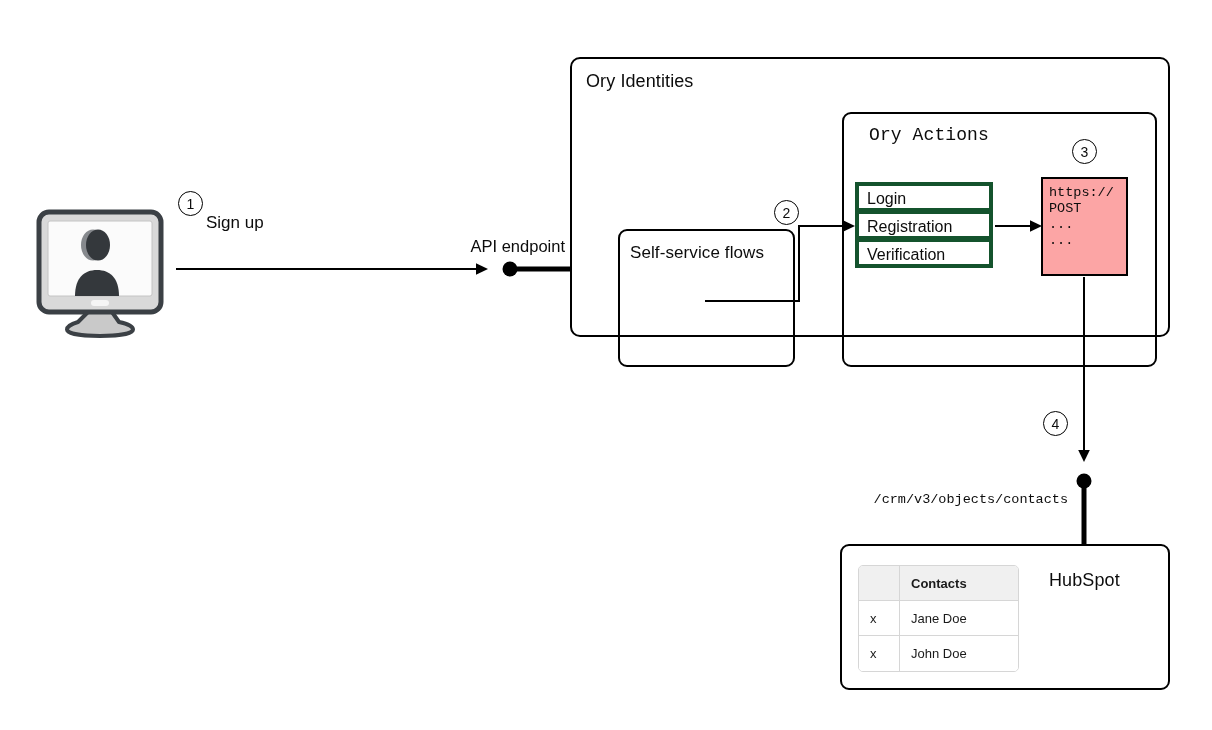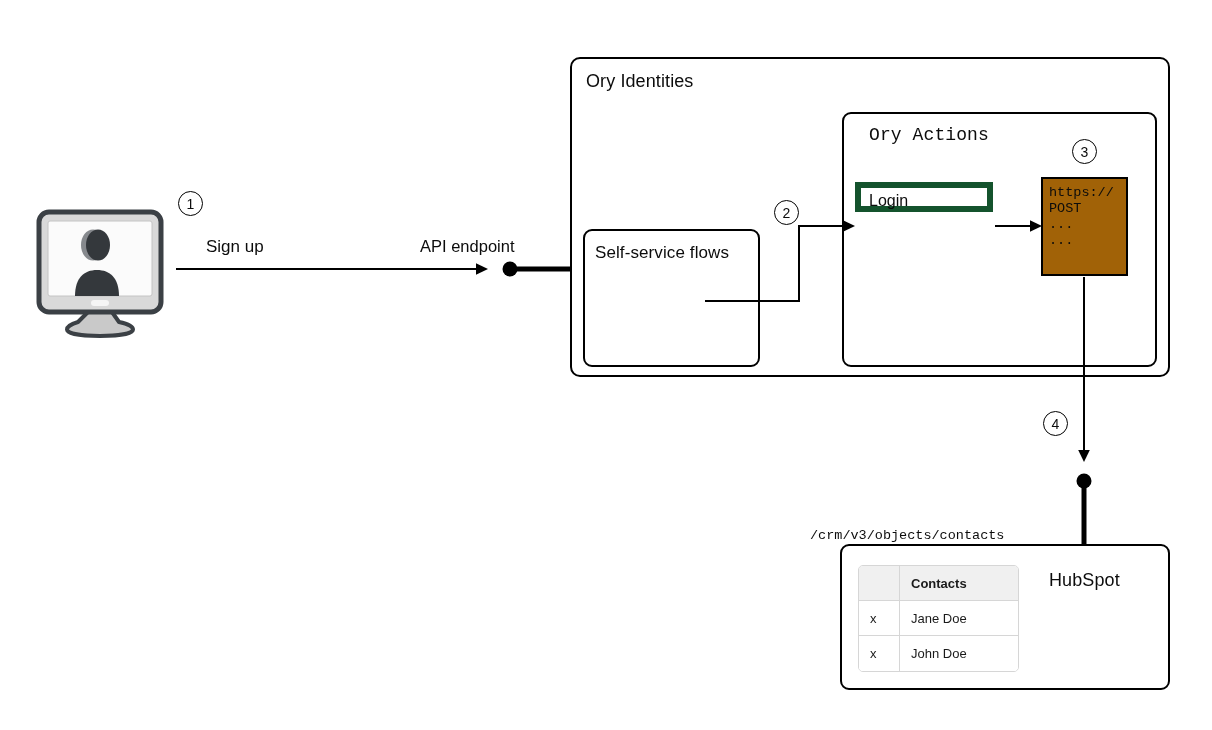--- a/index.html
+++ b/index.html
@@ -16,35 +16,35 @@
   .box{position:absolute;border:2px solid #000;border-radius:10px;background:transparent;box-sizing:border-box;}
   .box-title{position:absolute;font-size:18px;letter-spacing:.1px;white-space:nowrap;}
 
   .step-badge{
     position:absolute;width:25px;height:25px;border:1.6px solid #000;border-radius:50%;
     background:#fff;display:flex;align-items:center;justify-content:center;
     font-size:14px;box-sizing:border-box;
   }
 
   .lbl{position:absolute;font-size:17px;white-space:nowrap;}
-  .lbl-right{}
+  .lbl-right{text-align:right;}
   .mono{font-family:"Liberation Mono","DejaVu Sans Mono",monospace;font-size:13.5px;}
 
   
   .flow-list{position:absolute;left:855px;top:182px;width:138px;}
   .flow-item{
-    box-sizing:border-box;height:30px;border:6px solid #14532d;background:#fff;
+    box-sizing:border-box;height:30px;border:4px solid #14532d;background:#fff;
     font-size:16px;line-height:26px;padding-left:8px;margin-top:-2px;white-space:nowrap;
   }
   .flow-item:first-child{margin-top:0;}
 
   
   .code-box{
     position:absolute;left:1041px;top:177px;width:87px;height:99px;box-sizing:border-box;
-    border:2px solid #000;background:#a16207;padding:6px 0 0 6px;
+    border:2px solid #000;background:#fca5a5;padding:6px 0 0 6px;
   }
   .code-line{font-family:"Liberation Mono","DejaVu Sans Mono",monospace;font-size:13.5px;line-height:16px;white-space:pre;}
 
   
   .crm-table{
     position:absolute;left:16px;top:19px;width:161px;box-sizing:border-box;
     border:1.5px solid #d6d6d6;border-radius:5px;overflow:hidden;background:#fff;
   }
   .crm-row{display:grid;grid-template-columns:41px 1fr;height:35px;}
   .crm-cell{
@@ -96,38 +96,40 @@
   <div class="step-badge" style="left:774px;top:200px;">
     <span>2</span>
   </div>
   <div class="step-badge" style="left:1072px;top:139px;">
     <span>3</span>
   </div>
   <div class="step-badge" style="left:1043px;top:411px;">
     <span>4</span>
   </div>
 
-  <div class="lbl" style="left:206px;top:237px;">Sign up</div>
+  <div class="lbl" style="left:206px;top:213px;">Sign up</div>
   <div class="lbl lbl-right" style="left:420px;top:237px;width:145px;font-size:16.5px;">API endpoint</div>
-  <div class="lbl lbl-right mono" style="left:810px;top:528px;width:258px;">/crm/v3/objects/contacts</div>
+  <div class="lbl lbl-right mono" style="left:810px;top:492px;width:258px;">/crm/v3/objects/contacts</div>
 
-  <div class="box" style="left:570px;top:57px;width:600px;height:320px;">
+  <div class="box" style="left:570px;top:57px;width:600px;height:280px;">
     <div class="box-title" style="left:14px;top:12px;">Ory Identities</div>
   </div>
 
-  <div class="box" style="left:583px;top:229px;width:177px;height:138px;border-radius:9px;">
+  <div class="box" style="left:618px;top:229px;width:177px;height:138px;border-radius:9px;">
     <div class="box-title" style="left:10px;top:12px;font-size:17px;">Self-service flows</div>
   </div>
 
   <div class="box" style="left:842px;top:112px;width:315px;height:255px;border-radius:9px;">
     <div class="box-title" style="left:25px;top:11px;font-family:Liberation Mono, monospace;">Ory Actions</div>
   </div>
 
   <div class="flow-list">
     <div class="flow-item">Login</div>
+    <div class="flow-item">Registration</div>
+    <div class="flow-item">Verification</div>
   </div>
 
   <div class="code-box">
     <div class="code-line">https://</div>
     <div class="code-line">POST</div>
     <div class="code-line">...</div>
     <div class="code-line">...</div>
   </div>
 
   <div class="box" style="left:840px;top:544px;width:330px;height:146px;border-radius:9px;background:#fff;">

